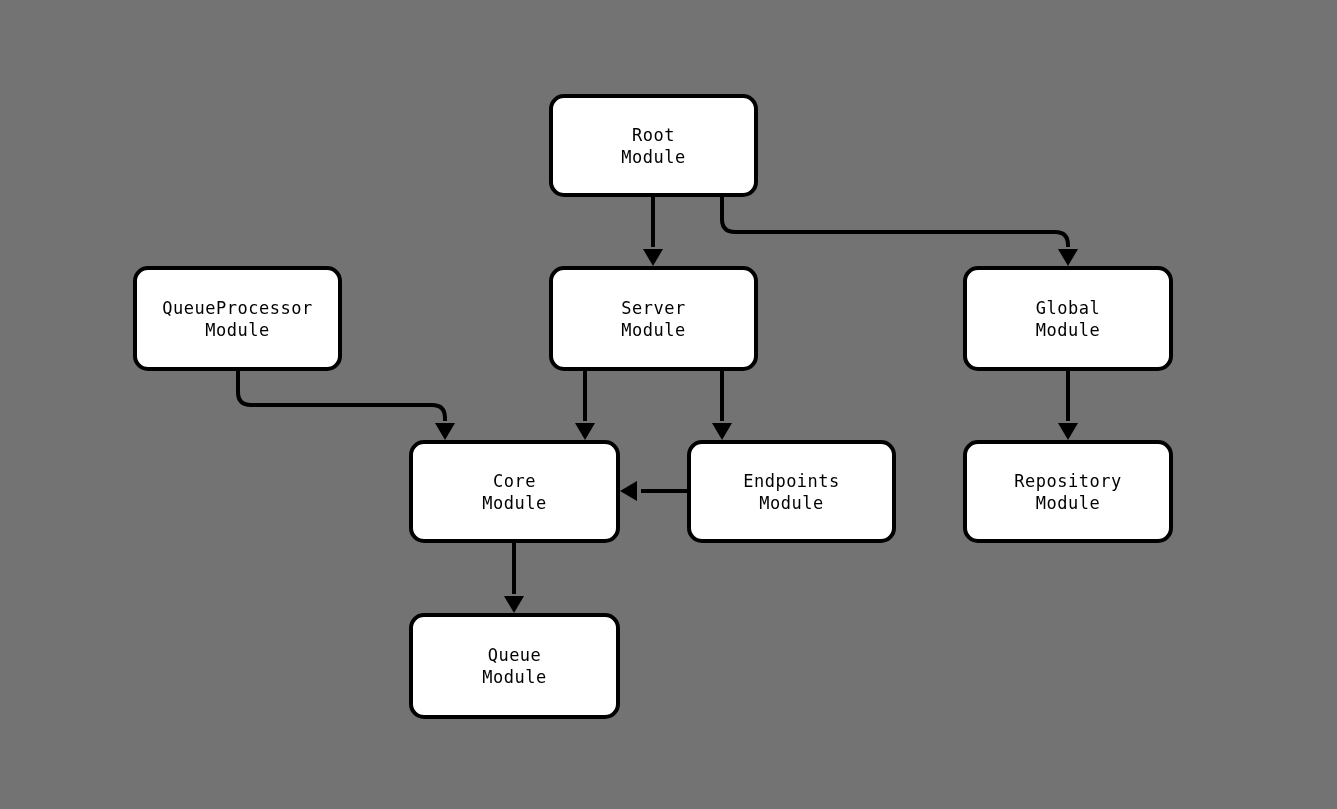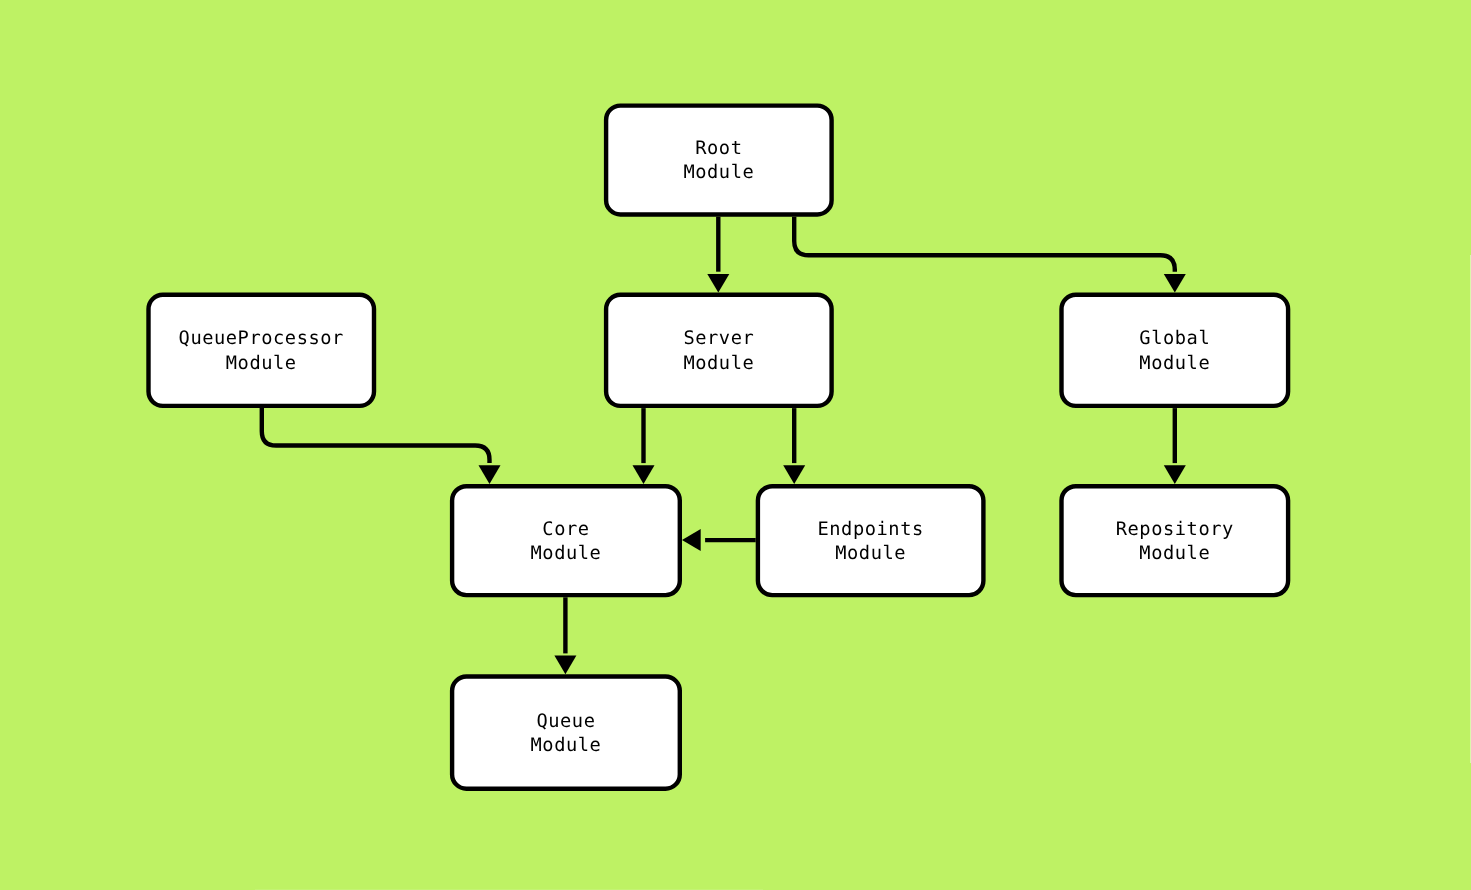--- a/index.html
+++ b/index.html
@@ -10,21 +10,21 @@
   body {
     width: 1337px;
     height: 809px;
     font-family: "DejaVu Sans Mono", "Liberation Mono", monospace;
     overflow: hidden;
   }
   #diagram-root {
     position: relative;
     width: 1337px;
     height: 809px;
-    background: #bef264;
+    background: #737373;
   }
   svg.diagram-canvas {
     display: block;
     width: 1337px;
     height: 809px;
   }
   .node-box {
     fill: #ffffff;
   }
   .node-label {

